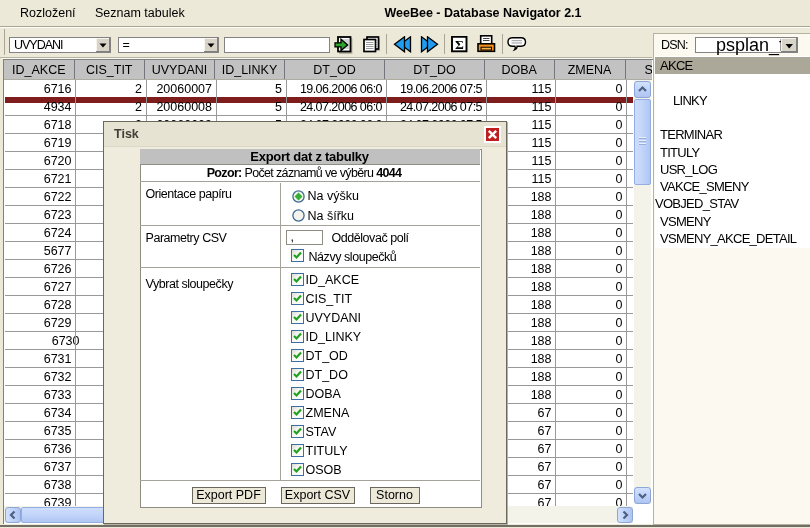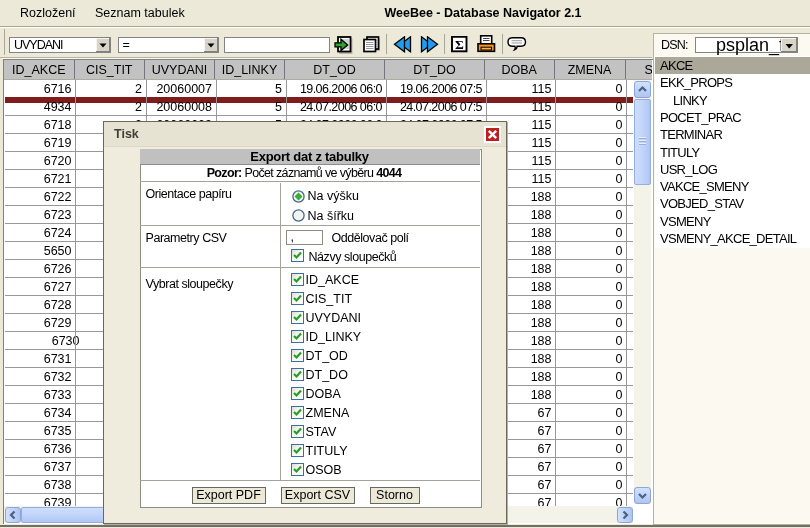--- a/index.html
+++ b/index.html
@@ -196,21 +196,21 @@
 <div class="c" style="left:1.0px;top:0;width:66.0px;">6724</div>
 <div class="c" style="left:71.5px;top:0;width:66.0px;">2</div>
 <div class="c" style="left:142.0px;top:0;width:65.5px;">20060015</div>
 <div class="c" style="left:212.0px;top:0;width:65.5px;">5</div>
 <div class="c" style="left:282.0px;top:0;width:95.5px;letter-spacing:-0.55px;">24.07.2006 06:0</div>
 <div class="c" style="left:382.0px;top:0;width:95.5px;letter-spacing:-0.55px;">24.07.2006 07:5</div>
 <div class="c" style="left:482.0px;top:0;width:65.0px;">188</div>
 <div class="c" style="left:551.5px;top:0;width:66.5px;">0</div>
 </div>
 <div class="abs" style="left:0;top:162px;width:629px;height:17px;border-bottom:1px solid #989898">
-<div class="c" style="left:1.0px;top:0;width:66.0px;">5650</div>
+<div class="c" style="left:1.0px;top:0;width:66.0px;">5677</div>
 <div class="c" style="left:71.5px;top:0;width:66.0px;">2</div>
 <div class="c" style="left:142.0px;top:0;width:65.5px;">20060016</div>
 <div class="c" style="left:212.0px;top:0;width:65.5px;">5</div>
 <div class="c" style="left:282.0px;top:0;width:95.5px;letter-spacing:-0.55px;">24.07.2006 06:0</div>
 <div class="c" style="left:382.0px;top:0;width:95.5px;letter-spacing:-0.55px;">24.07.2006 07:5</div>
 <div class="c" style="left:482.0px;top:0;width:65.0px;">188</div>
 <div class="c" style="left:551.5px;top:0;width:66.5px;">0</div>
 </div>
 <div class="abs" style="left:0;top:180px;width:629px;height:17px;border-bottom:1px solid #989898">
 <div class="c" style="left:1.0px;top:0;width:66.0px;">6726</div>
@@ -393,28 +393,26 @@
 <div class="abs" style="left:653px;top:33px;width:157px;height:492px;background:#FBF9F0;border:1px solid #B5B2A2;border-right:none;box-sizing:border-box"></div>
 <div class="lbl" style="left:661px;top:36px;letter-spacing:-0.8px">DSN:</div>
 <div class="abs" style="left:695px;top:37px;width:101px;height:14px;background:#fff;border:1px solid #848284">
     <div class="lbl" style="left:20px;top:-1px;line-height:17px;font-size:18px">psplan_fb</div>
     <div class="abs" style="right:0;top:0;width:16px;height:14px;background:#D8D4C8;box-shadow:inset -1px -1px 0 #808080,inset 1px 1px 0 #F6F4EC"><svg width="16" height="15">
         <polygon points="4.5,6 12,6 8.2,10.5" fill="#000"></polygon>
       </svg></div>
   </div>
 <div class="abs" style="left:655px;top:56px;width:155px;height:191.5px;background:#fff;font-size:13px">
 <div class="abs" style="left:0;top:1.0px;width:151px;height:17.3px;background:#ACA899;line-height:17.3px;padding-left:5px;letter-spacing:-0.72px">AKCE</div>
-<div class="abs" style="left:0;top:18.3px;width:151px;height:17.3px;line-height:17.3px;padding-left:5px;letter-spacing:-0.72px">EKK_PROPS</div>
 <div class="abs" style="left:0;top:35.6px;width:151px;height:17.3px;line-height:17.3px;padding-left:18px;letter-spacing:-0.72px">LINKY</div>
-<div class="abs" style="left:0;top:52.900000000000006px;width:151px;height:17.3px;line-height:17.3px;padding-left:5px;letter-spacing:-0.72px">POCET_PRAC</div>
 <div class="abs" style="left:0;top:70.2px;width:151px;height:17.3px;line-height:17.3px;padding-left:5px;letter-spacing:-0.72px">TERMINAR</div>
 <div class="abs" style="left:0;top:87.5px;width:151px;height:17.3px;line-height:17.3px;padding-left:5px;letter-spacing:-0.72px">TITULY</div>
 <div class="abs" style="left:0;top:104.80000000000001px;width:151px;height:17.3px;line-height:17.3px;padding-left:5px;letter-spacing:-0.72px">USR_LOG</div>
 <div class="abs" style="left:0;top:122.10000000000001px;width:151px;height:17.3px;line-height:17.3px;padding-left:5px;letter-spacing:-0.72px">VAKCE_SMENY</div>
-<div class="abs" style="left:0;top:139.4px;width:151px;height:17.3px;line-height:17.3px;padding-left:5px;letter-spacing:-0.72px">VOBJED_STAV</div>
+<div class="abs" style="left:0;top:139.4px;width:151px;height:17.3px;line-height:17.3px;letter-spacing:-0.72px">VOBJED_STAV</div>
 <div class="abs" style="left:0;top:156.70000000000002px;width:151px;height:17.3px;line-height:17.3px;padding-left:5px;letter-spacing:-0.72px">VSMENY</div>
 <div class="abs" style="left:0;top:174.0px;width:151px;height:17.3px;line-height:17.3px;padding-left:5px;letter-spacing:-0.72px">VSMENY_AKCE_DETAIL</div>
 </div>
 <div class="abs" style="left:103px;top:121px;width:402px;height:401px;background:#EFECDD;border:1px solid #6B675B;box-shadow:1px 1px 0 #B5B2A5">
 <div class="abs" style="left:0;top:0;width:402px;height:24px;background:#E7E3D3;border-bottom:1px solid #DCD8C8;font-weight:bold;color:#403E36;line-height:24px">
       <span style="position:absolute;left:10px">Tisk</span>
     </div>
 <div class="abs" style="left:380px;top:4px;width:17px;height:17px;background:#fff">
       <div class="abs" style="left:2px;top:2px;width:13px;height:13px;background:#BE1E1E"><svg width="13" height="13">
           <path d="M2.8,2.8 L10.2,10.2 M10.2,2.8 L2.8,10.2" stroke="#fff" stroke-width="2.4"></path>

